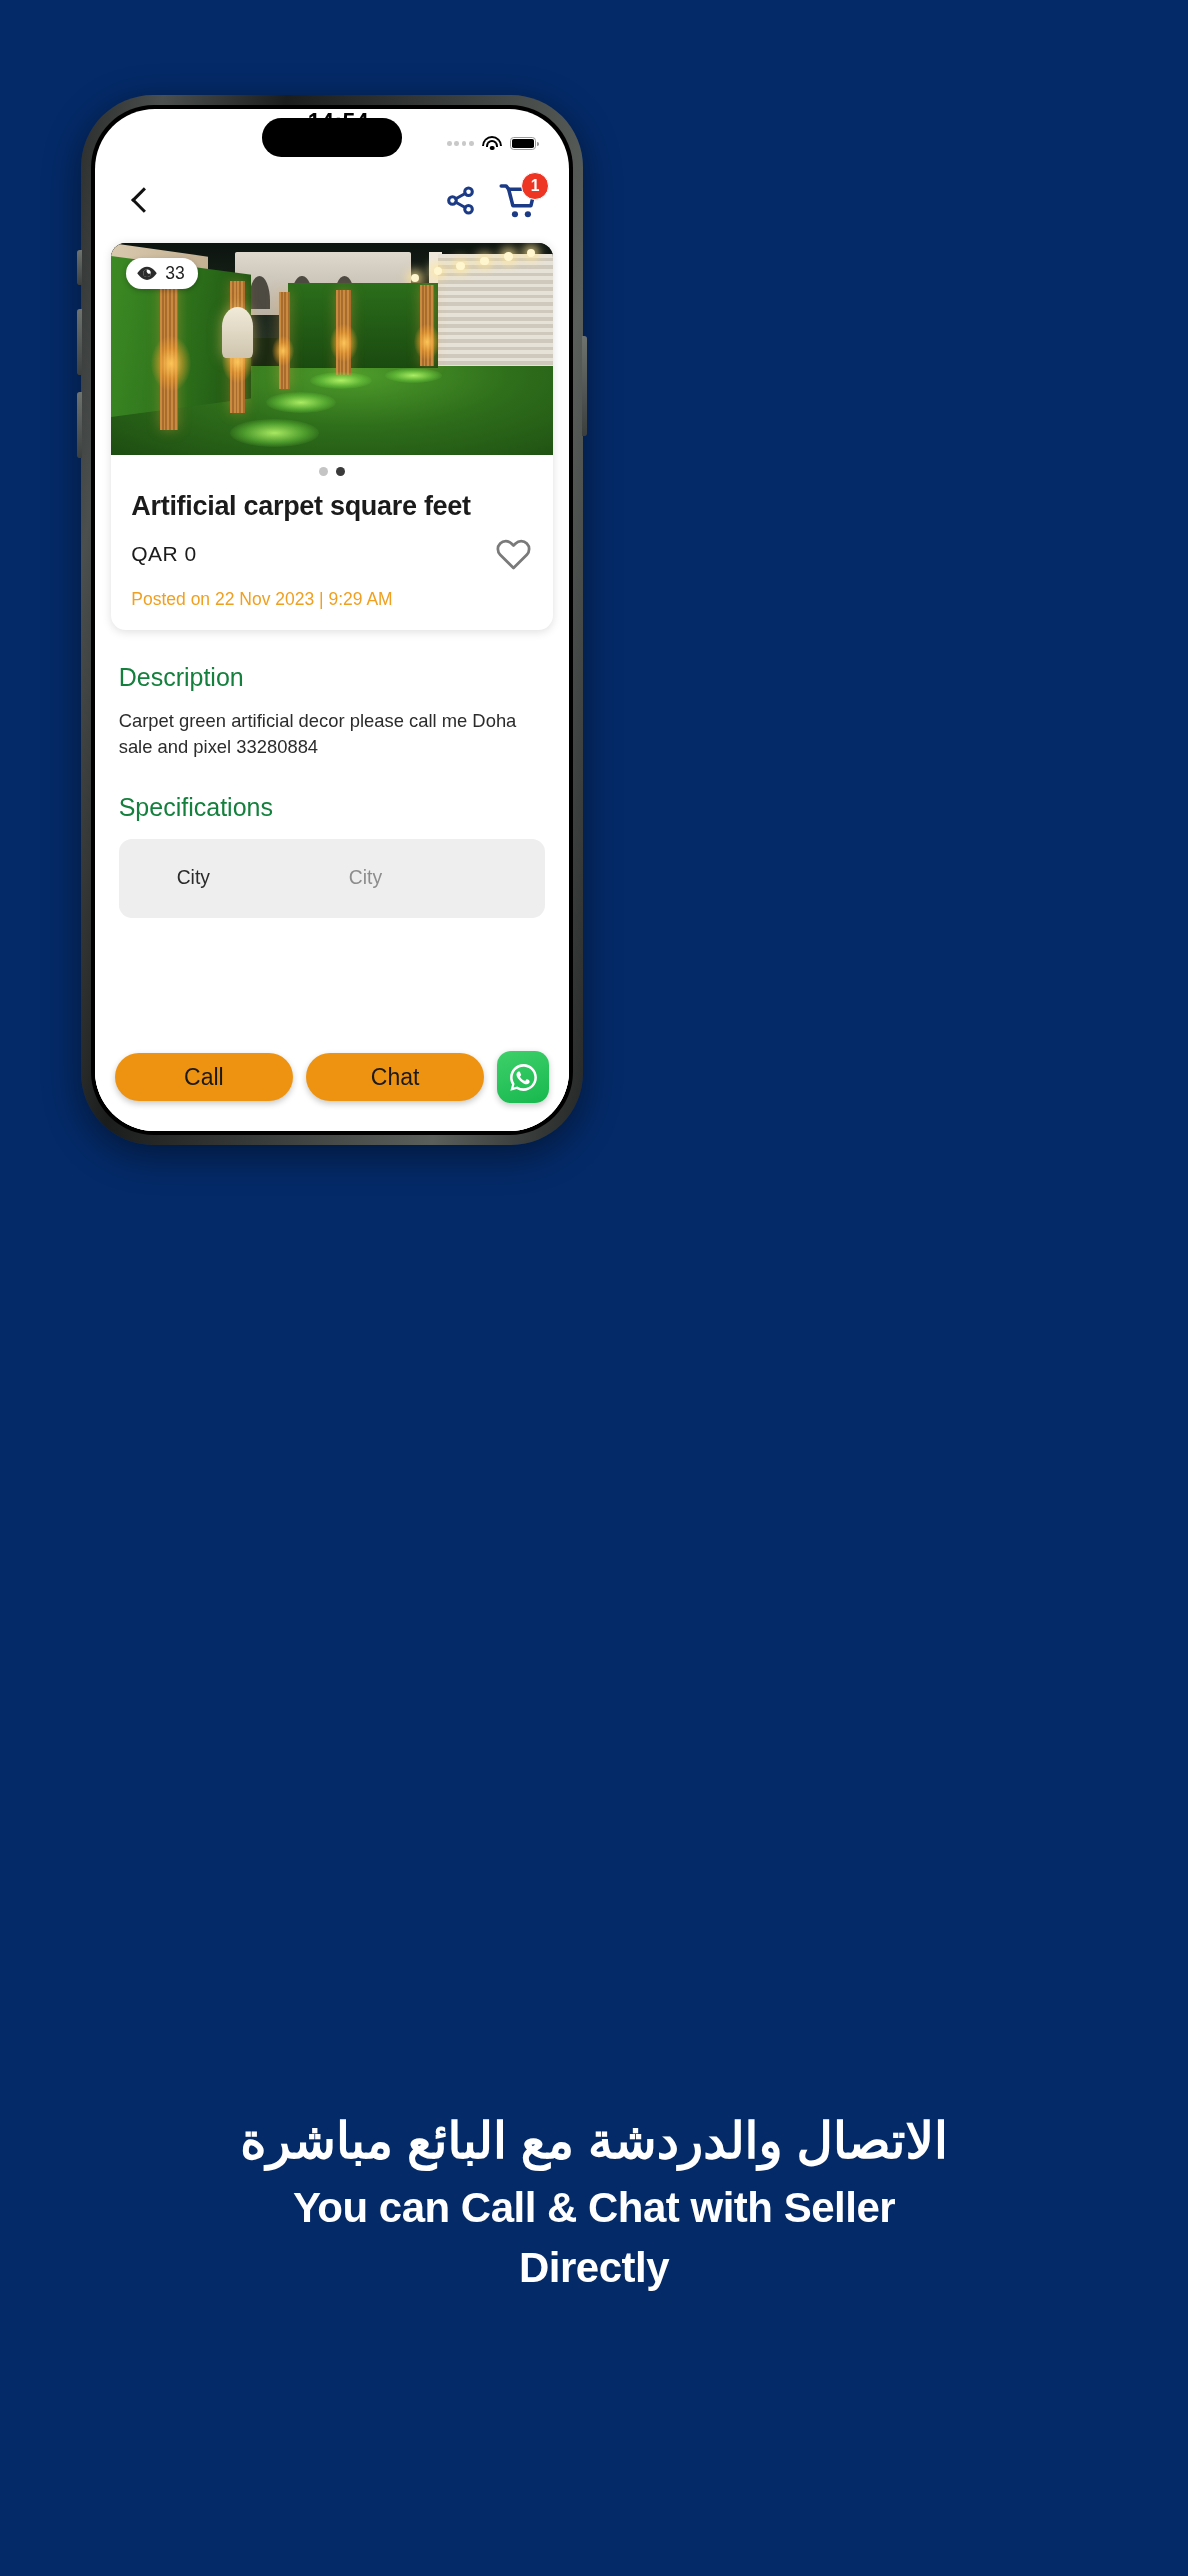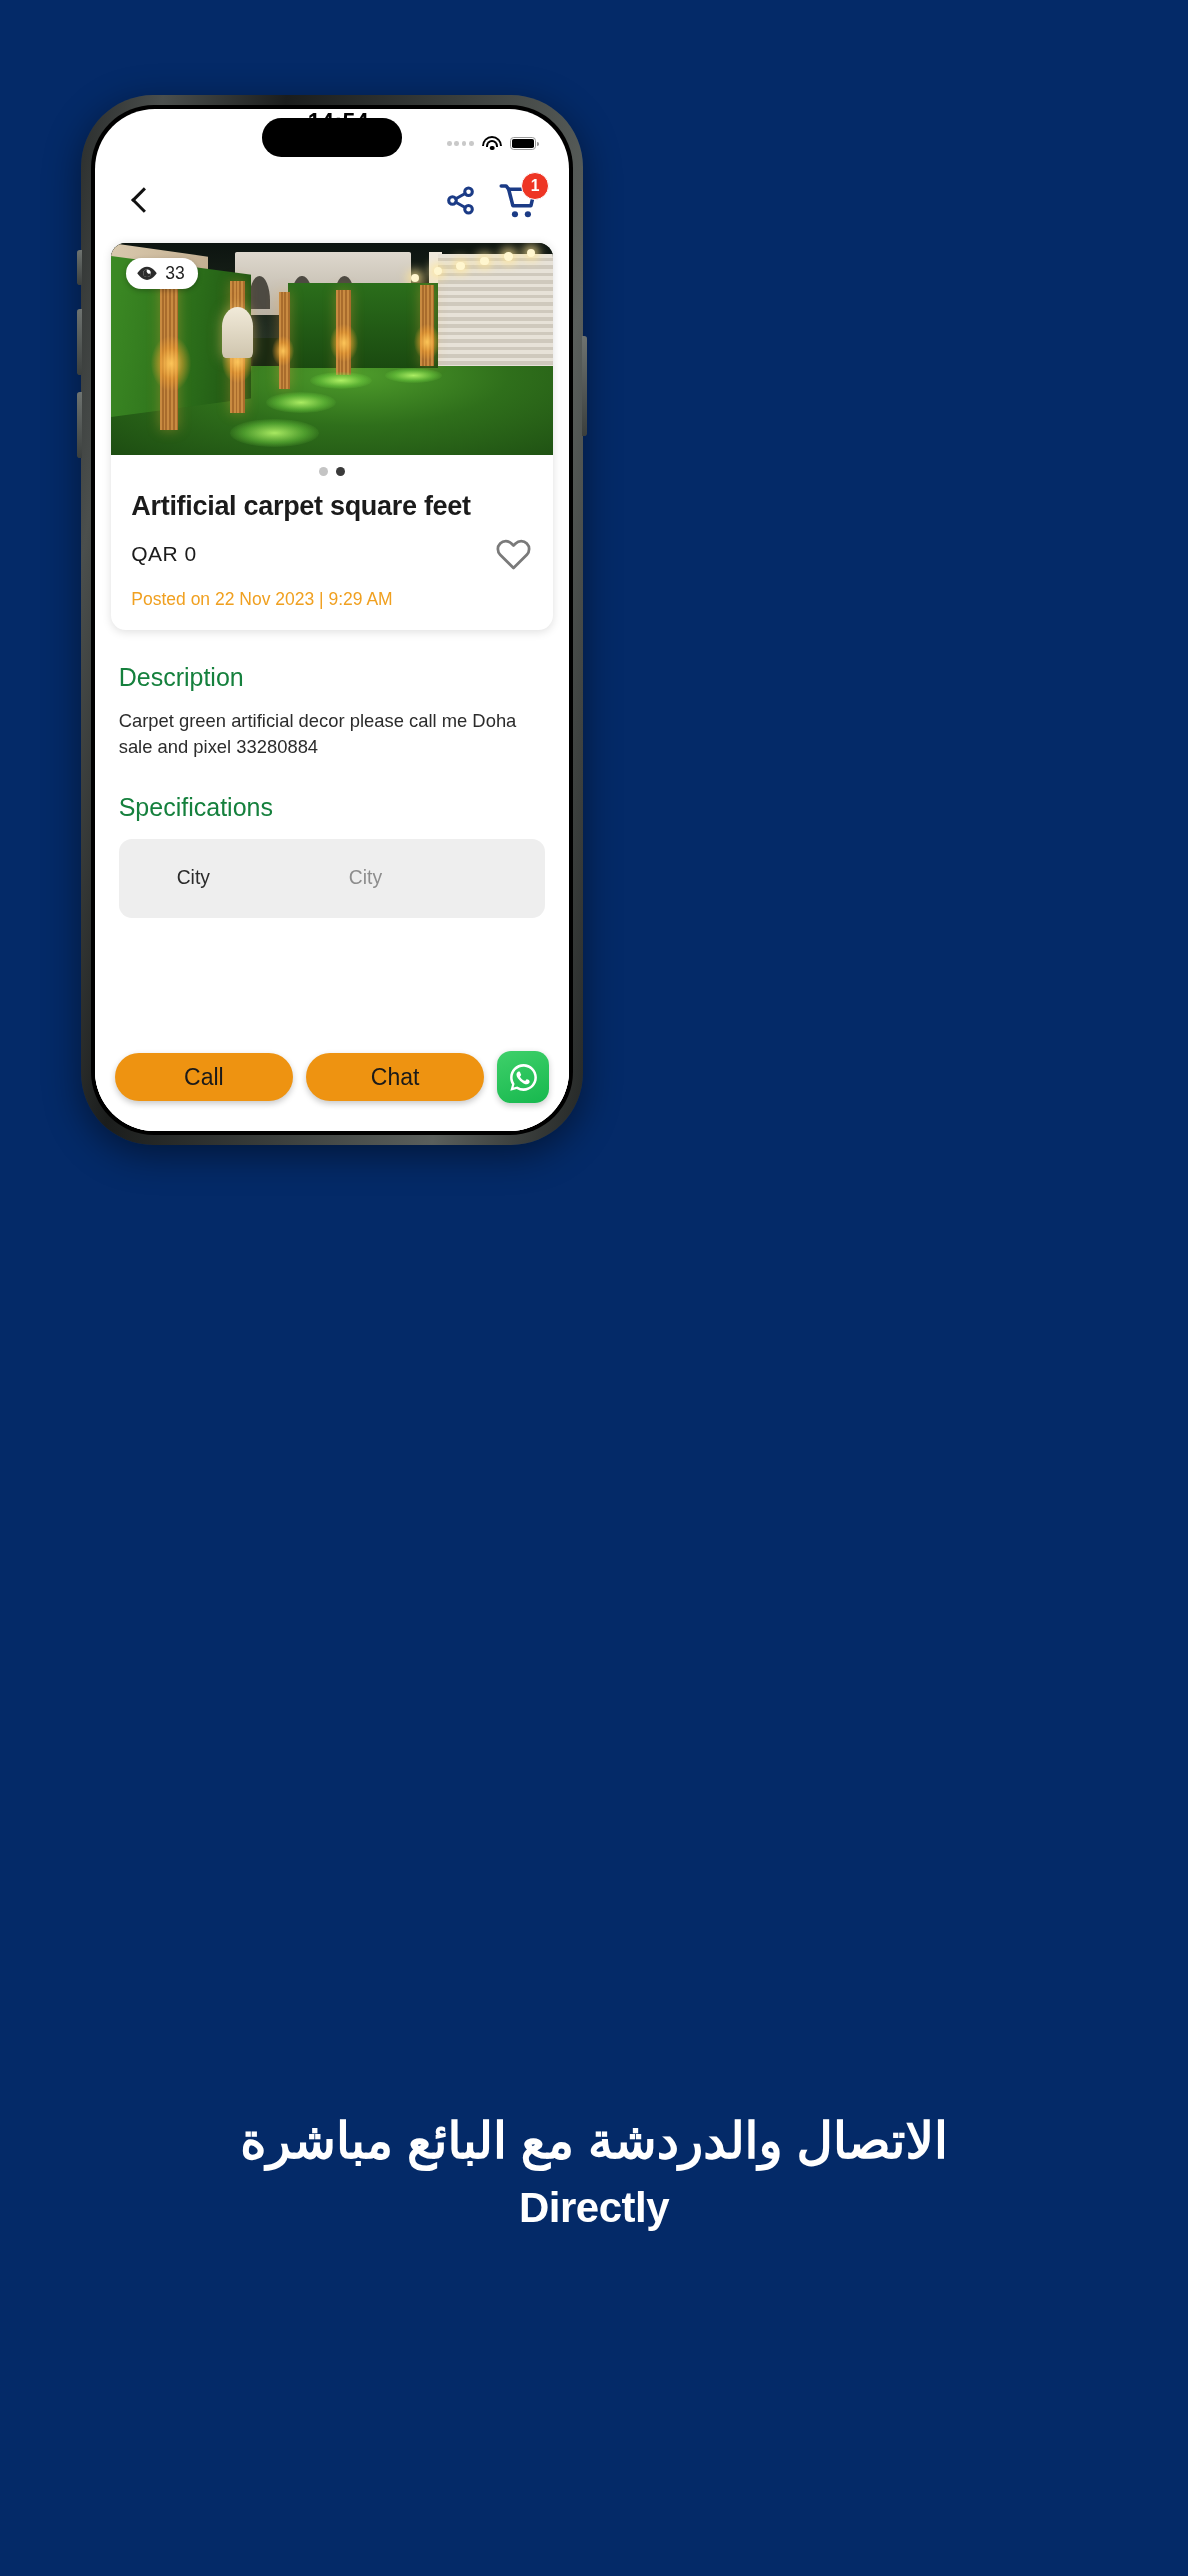--- a/index.html
+++ b/index.html
@@ -408,17 +408,18 @@
             </div>
           </div>
 
         </div>
       </div>
     </div>
   </div>
 
   <div class="caption">
     <div class="cap-ar">الاتصال والدردشة مع البائع مباشرة</div>
+    <div class="cap-en">You can Call &amp; Chat with Seller</div>
     <div class="cap-en">Directly</div>
   </div>
 
 </div>
 
 
 </body></html>

